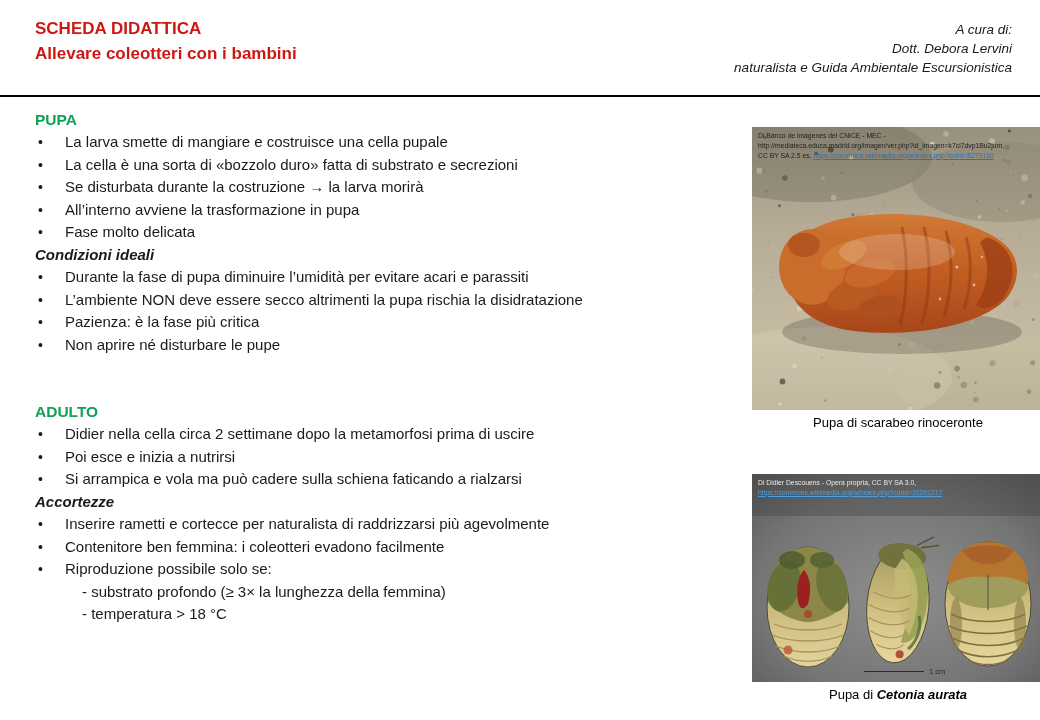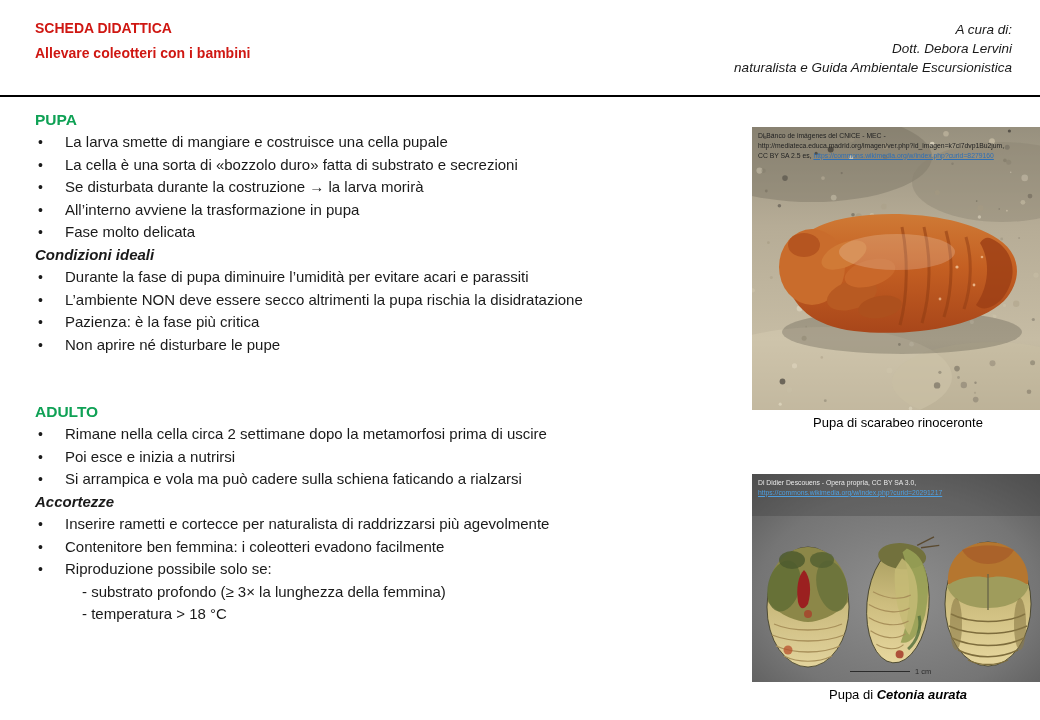--- a/index.html
+++ b/index.html
@@ -3,21 +3,21 @@
 <meta charset="utf-8">
 <style>
   html,body{margin:0;padding:0;background:#888;}
   .slide{
     position:relative; width:1040px; height:720px; background:#ffffff;
     font-family:"Liberation Sans", sans-serif; color:#1a1a1a; overflow:hidden;
     margin:0 auto;
   }
   
   .title-block{position:absolute; left:35px; top:16px;}
-  .title-line{font-size:14px; font-weight:bold; color:#cf1712; line-height:25px;}
+  .title-line{font-size:17px; font-weight:bold; color:#cf1712; line-height:25px;}
   .credits{position:absolute; right:28px; top:20px; text-align:right;
            font-style:italic; font-size:13.5px; line-height:19px; color:#1a1a1a;}
   .divider{position:absolute; left:0; top:95px; width:1040px; height:2px; background:#000;}
   
   .text-col{position:absolute; left:35px; top:108px; width:680px; font-size:15px;}
   .sec-heading{font-size:15.5px; font-weight:bold; color:#0fa155; line-height:23px; margin:0;}
   .sec-heading.gap{margin-top:44px;}
   .sub-heading{font-size:15px; font-weight:bold; font-style:italic; line-height:22.5px; margin:0;}
   ul.bullets{list-style:none; margin:0; padding:0;}
   ul.bullets li{position:relative; padding-left:30px; line-height:22.5px;}
@@ -34,21 +34,21 @@
   .imgbox svg{display:block;}
   .credit{position:absolute; top:4px; left:6px; right:4px;
           font-size:6.8px; line-height:1.45; letter-spacing:0;}
   .credit-dark{color:#222;}
   .credit-light{color:#e9e9e9;}
   .credit a{text-decoration:underline; cursor:pointer;}
   .credit-dark a{color:#2f6fb5;}
   .credit-light a{color:#4d9fe0;}
   figcaption{margin-top:5px; font-size:13px; text-align:center; color:#000;}
   .cap-bi{font-weight:bold; font-style:italic;}
-  .scalebar{position:absolute; left:98px; bottom:6px; display:flex; align-items:center;}
+  .scalebar{position:absolute; left:112px; bottom:6px; display:flex; align-items:center;}
   .scalebar .bar{width:60px; height:0; border-top:1.5px solid #2b2b2b;}
   .scalebar .lbl{font-size:7.5px; color:#2b2b2b; margin-left:5px;}
 </style>
 </head>
 <body>
 
 <div class="slide">
 
   <div class="title-block">
     <div class="title-line">SCHEDA DIDATTICA</div>
@@ -76,21 +76,21 @@
       <li>Durante la fase di pupa diminuire l’umidità per evitare acari e parassiti</li>
       <li>L’ambiente NON deve essere secco altrimenti la pupa rischia la disidratazione</li>
     </ul>
     <ul class="bullets">
       <li>Pazienza: è la fase più critica</li>
       <li>Non aprire né disturbare le pupe</li>
     </ul>
 
     <h2 class="sec-heading gap">ADULTO</h2>
     <ul class="bullets">
-      <li><span>Rimane nella cella </span><b>circa 2 settimane</b><span> dopo la metamorfosi prima di uscire</span></li>
+      <li><span>Didier nella cella </span><b>circa 2 settimane</b><span> dopo la metamorfosi prima di uscire</span></li>
       <li>Poi esce e inizia a nutrirsi</li>
       <li>Si arrampica e vola ma può cadere sulla schiena faticando a rialzarsi</li>
     </ul>
     <h3 class="sub-heading">Accortezze</h3>
     <ul class="bullets">
       <li><span>Inserire </span><b>rametti e cortecce</b><span> per naturalista di raddrizzarsi più agevolmente</span></li>
       <li><span>Contenitore ben femmina: i coleotteri </span><b>evadono facilmente</b></li>
       <li>Riproduzione possibile solo se:</li>
     </ul>
     <div class="subline">- substrato profondo (≥ 3× la lunghezza della femmina)</div>

